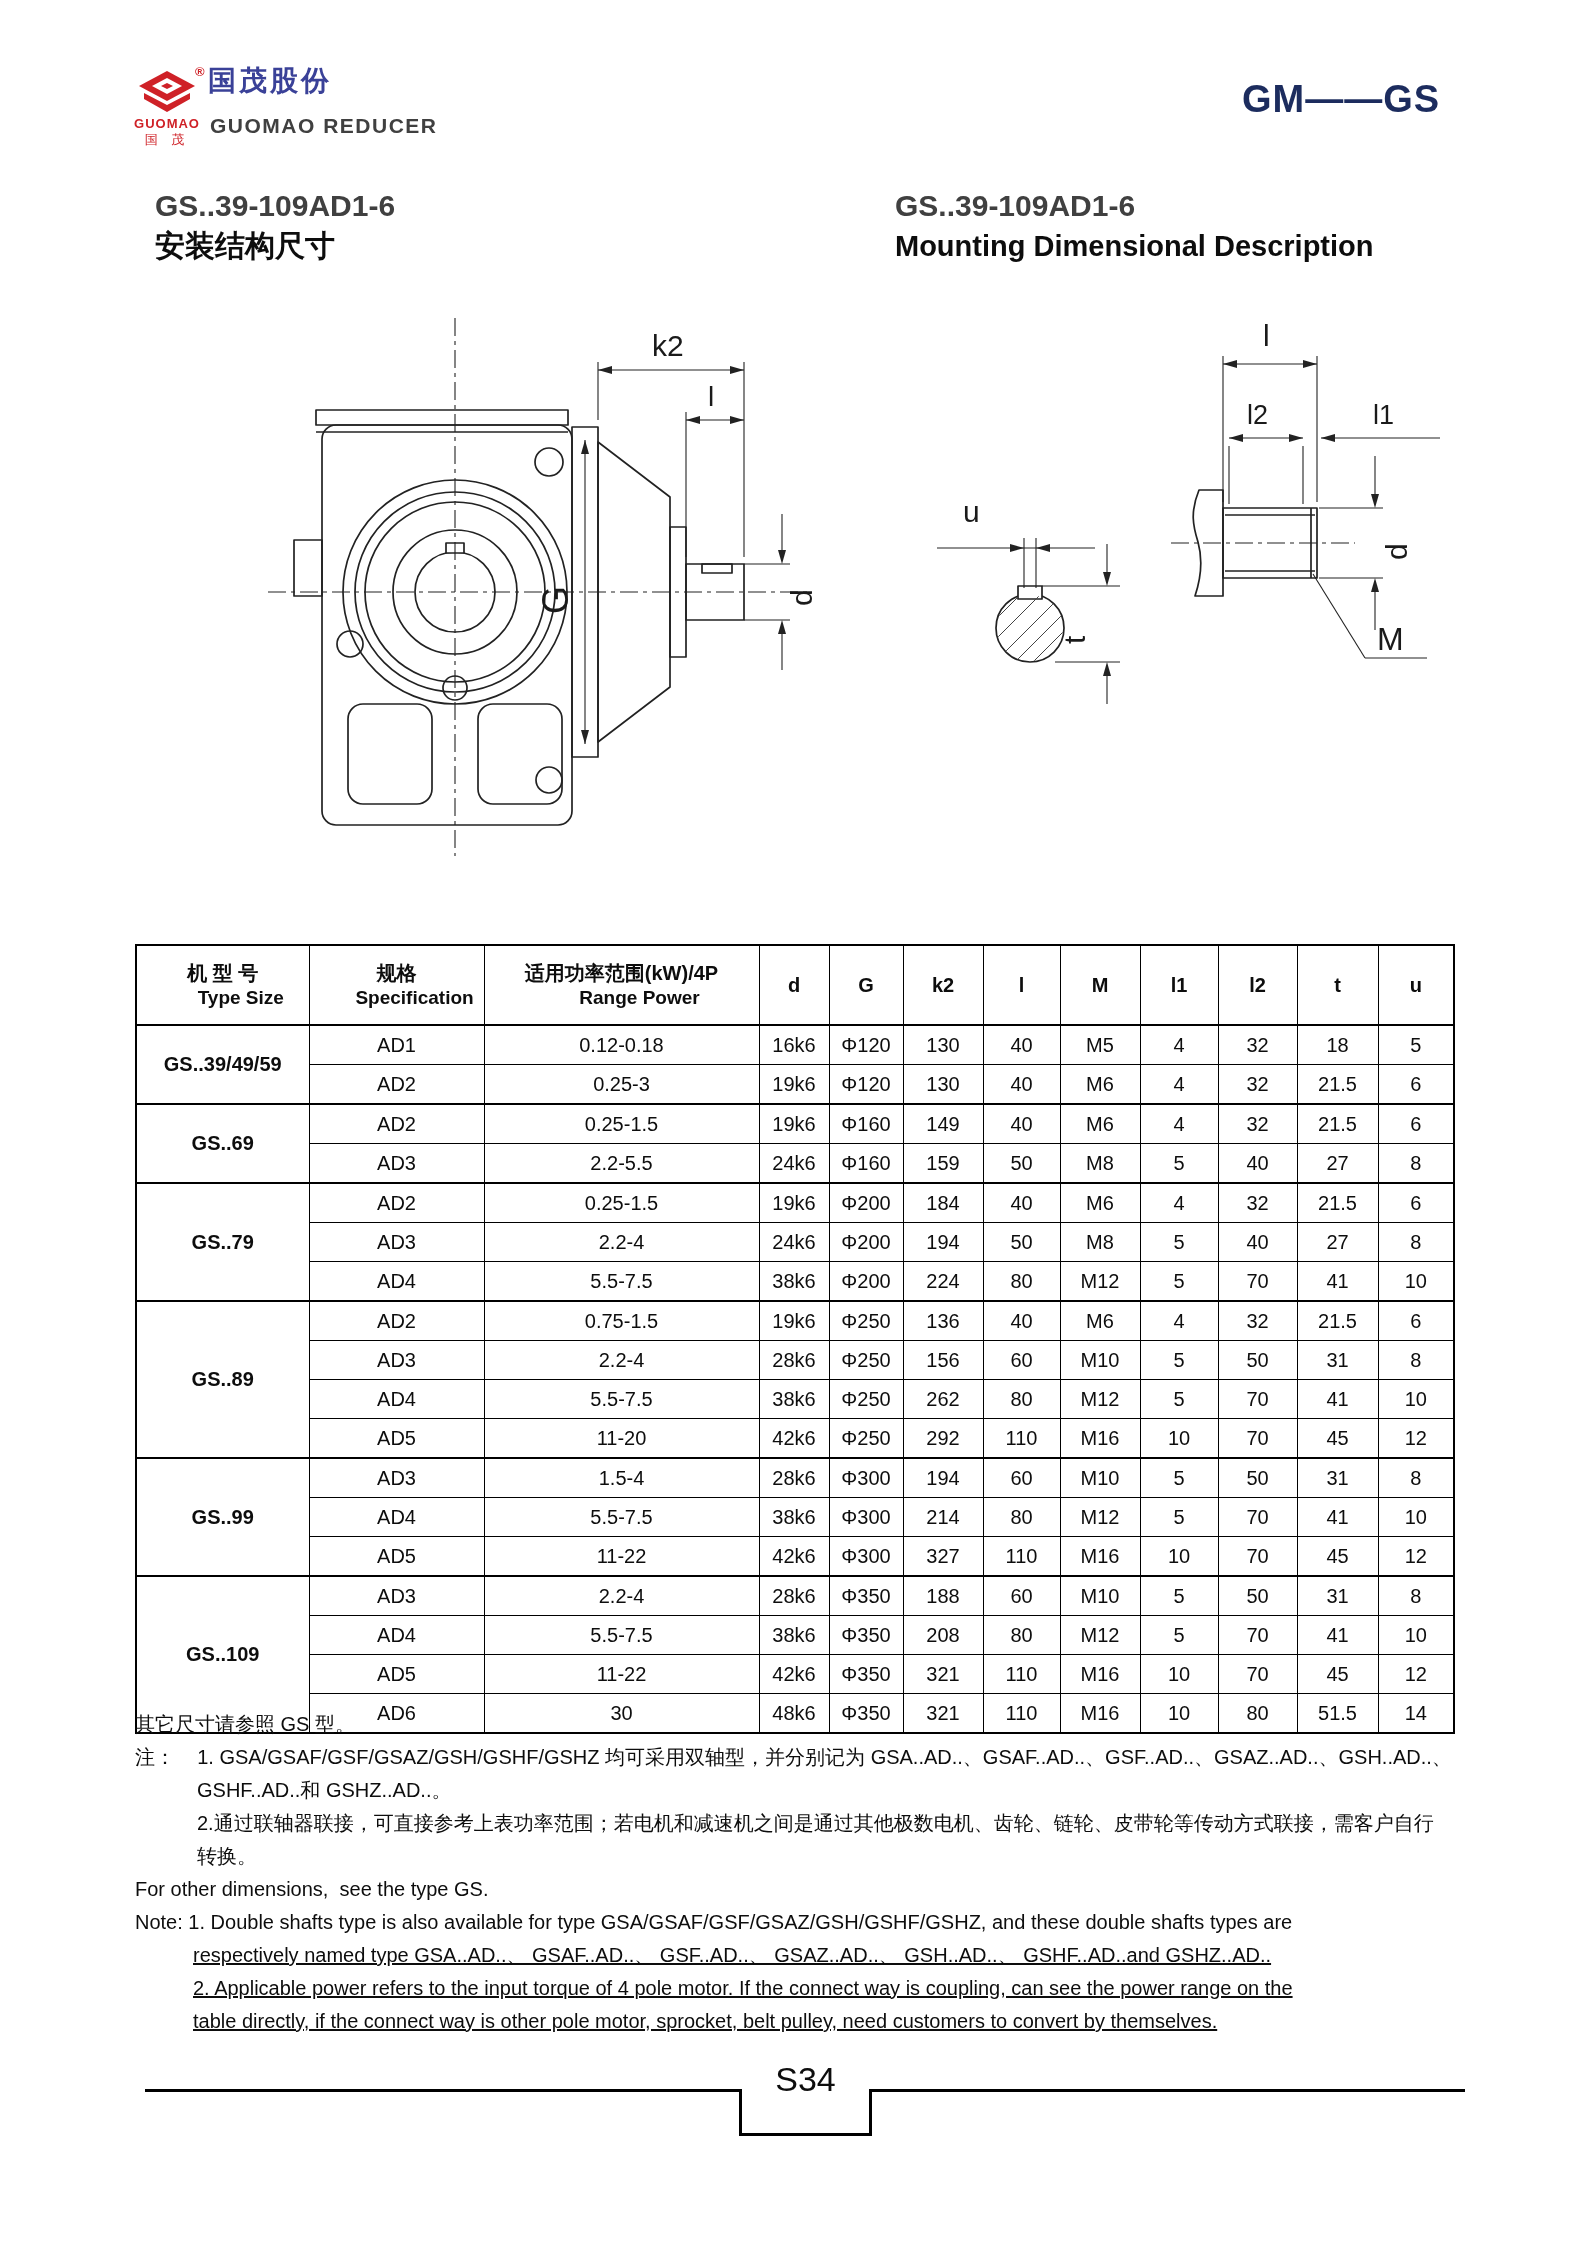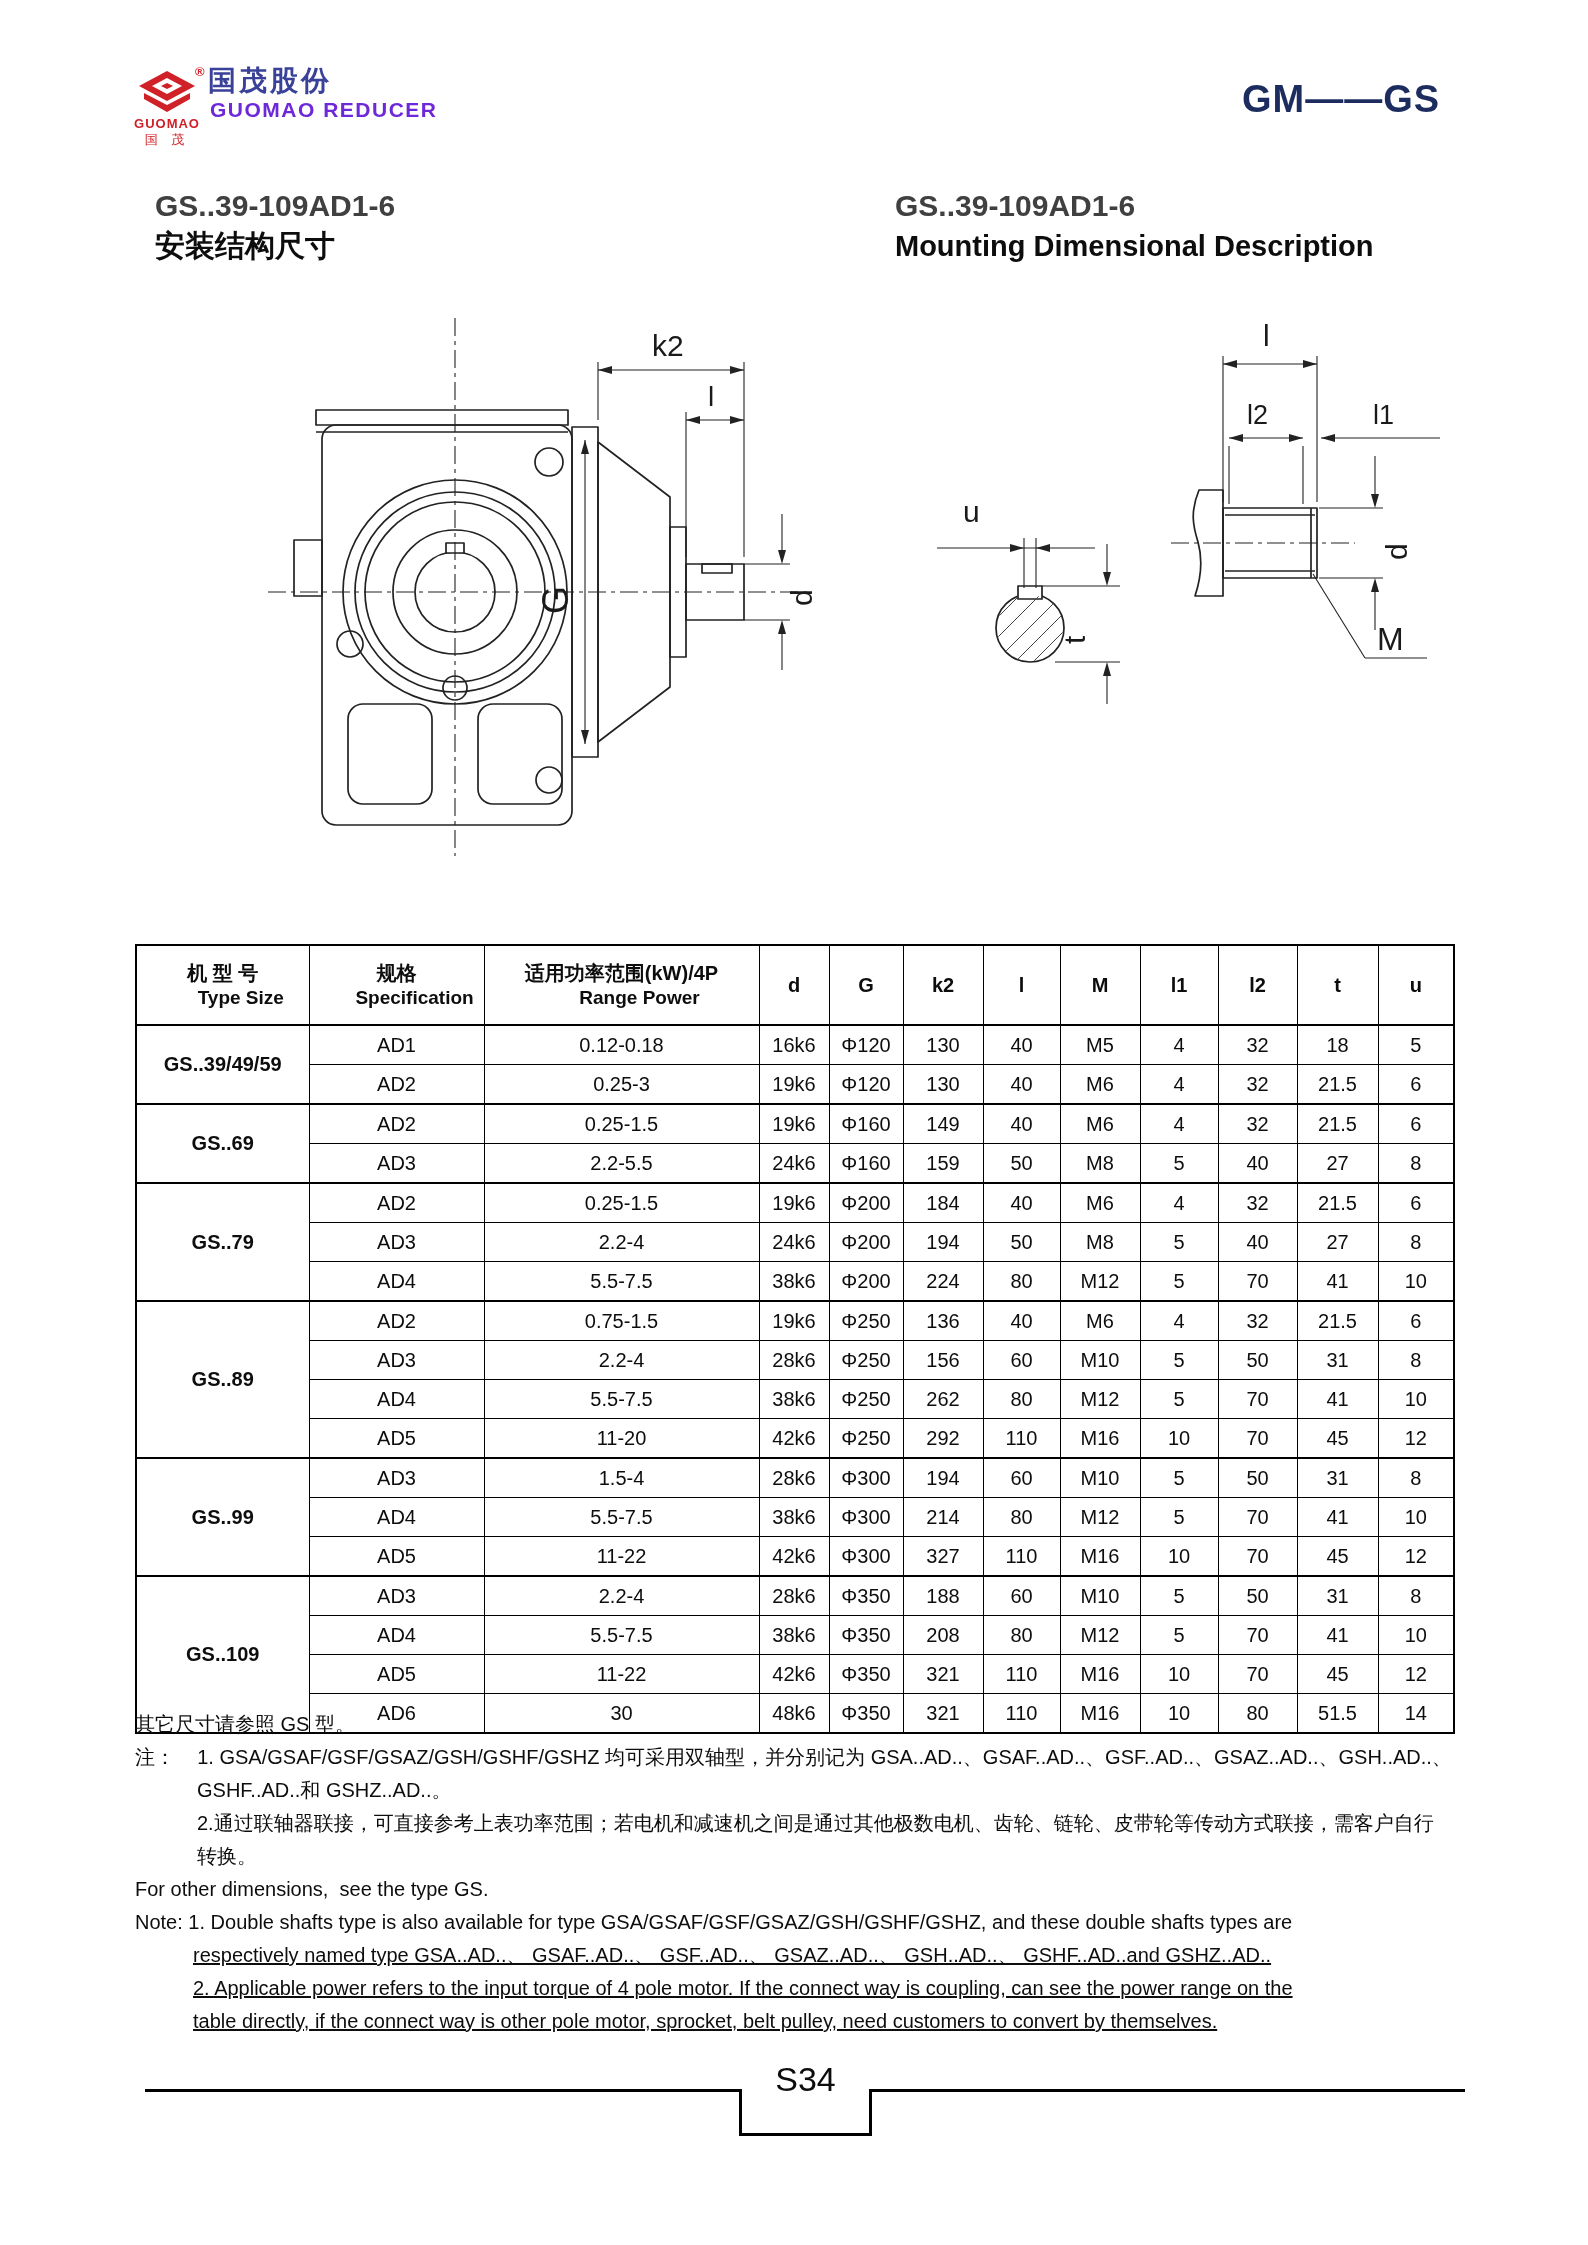--- a/index.html
+++ b/index.html
@@ -9,21 +9,21 @@
     -webkit-font-smoothing:antialiased;
   }
   .abs{position:absolute;}
   
   .logo-wrap{left:138px;top:64px;width:420px;height:80px;}
   .logo-mark{left:0;top:6px;}
   .reg-mark{left:57px;top:0;font-size:13px;color:#cf2127;font-weight:bold;}
   .logo-small-en{left:-5px;top:52px;width:68px;text-align:center;font-size:13px;font-weight:bold;color:#cf2127;letter-spacing:1px;}
   .logo-small-cn{left:-5px;top:67px;width:68px;text-align:center;font-size:13px;color:#cf2127;letter-spacing:5px;}
   .brand-cn{left:70px;top:-2px;font-size:28px;font-weight:bold;color:#3a4198;letter-spacing:3px;}
-  .brand-en{left:72px;top:34px;font-size:21px;font-weight:bold;color:#6d28d9;letter-spacing:1.5px;}
+  .brand-en{left:72px;top:50px;font-size:21px;font-weight:bold;color:#404040;letter-spacing:1.5px;}
   .doc-code{left:1242px;top:78px;font-size:38px;font-weight:bold;color:#1c2c5e;letter-spacing:1px;}
   
   .title-block{line-height:40px;}
   .title-left{left:155px;top:186px;}
   .title-right{left:895px;top:186px;}
   .title-line1{font-size:30px;font-weight:bold;color:#404040;}
   .title-line2{font-size:30px;font-weight:bold;color:#0d0d0d;}
   .title-right .title-line2{font-size:29px;}
   
   svg{overflow:visible;}

